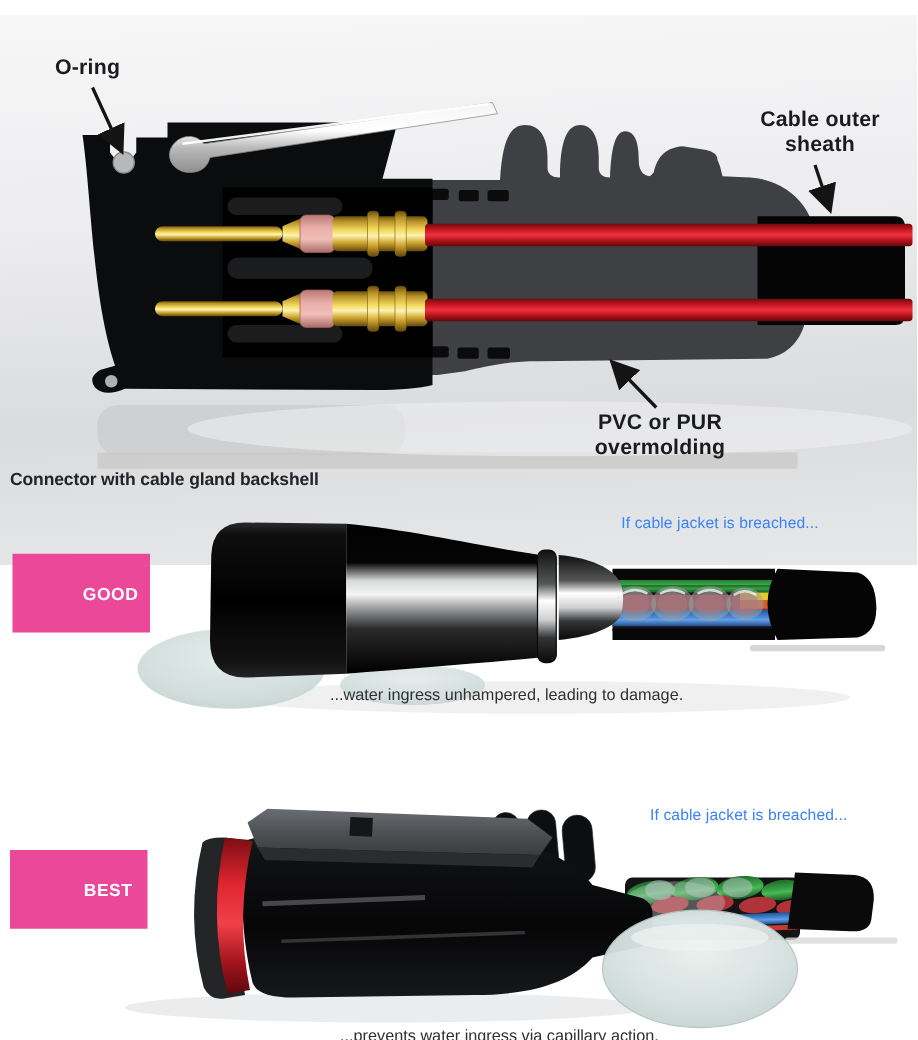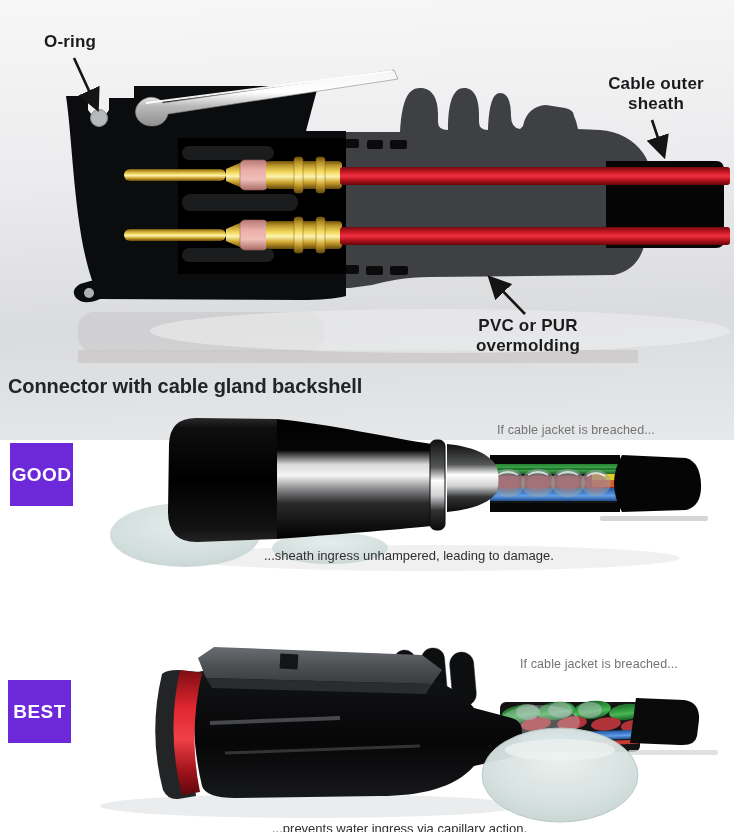--- a/index.html
+++ b/index.html
@@ -1,46 +1,46 @@
 <!DOCTYPE html>
 <html><head>
 <meta charset="utf-8">
 <style>
   html,body{margin:0;padding:0;background:#ffffff;}
   .page{
     position:relative;width:734px;height:832px;overflow:hidden;background:#ffffff;
     font-family:"Liberation Sans",sans-serif;color:#1f2022;
   }
   .hero{
-    position:absolute;left:0;top:0;width:734px;height:440px;
+    position:absolute;left:0;top:12px;width:734px;height:440px;
     background:linear-gradient(178deg,#f7f7f8 0%,#ececee 38%,#dadbdd 72%,#e7e8ea 100%);
   }
   .hero svg,.illus{position:absolute;left:0;top:0;}
   .hero-label{
     position:absolute;font-weight:700;font-size:17px;line-height:1.15;
     color:#1b1b1d;letter-spacing:.2px;
   }
   .lbl-oring{left:44px;top:32px;}
   .lbl-sheath{left:592px;top:74px;width:128px;text-align:center;}
   .lbl-overmold{left:460px;top:316px;width:136px;text-align:center;}
   .section-heading{
-    position:absolute;left:8px;margin:0;font-size:20px;font-weight:700;
+    position:absolute;left:8px;margin:0;font-size:14px;font-weight:700;
     color:#232427;letter-spacing:-0.1px;
   }
   .heading-good{top:375px;}
   .heading-best{top:613px;}
   .badge{
-    position:absolute;width:63px;height:63px;background:#6d28d9;
+    position:absolute;width:63px;height:63px;background:#ec4899;
     display:flex;align-items:center;justify-content:center;
-    color:#ffffff;font-weight:700;font-size:19px;letter-spacing:.4px;
+    color:#ffffff;font-weight:700;font-size:14px;letter-spacing:.4px;padding-left:47px;
   }
   .badge-good{left:10px;top:443px;}
   .badge-best{left:8px;top:680px;text-align:right;}
   .callout{
-    position:absolute;font-size:12.5px;color:#737373;letter-spacing:.1px;margin-top:12px;
+    position:absolute;font-size:12.5px;color:#3b82f6;letter-spacing:.1px;
   }
   .callout-good{left:497px;top:411px;}
   .callout-best{left:520px;top:645px;}
   .caption{
     position:absolute;font-size:13px;color:#2f2f31;
   }
   .caption-good{left:264px;top:548px;}
   .caption-best{left:272px;top:801px;margin-top:20px;}
   .illus-good{top:400px;}
   .illus-best{top:638px;}
@@ -256,21 +256,21 @@
 
     <g>
       <path d="M196,18 Q170,18 169,44 L168,112 Q168,143 198,142 L277,139 L277,19 Z" fill="url(#capV)"></path>
       <path d="M277,19 C330,24 390,38 432,44 L432,126 C392,130 330,135 277,139 Z" fill="url(#shellChrome)"></path>
       <rect x="430" y="40" width="15" height="90" rx="6" fill="url(#noseChrome)" stroke="#0a0a0a" stroke-width="1"></rect>
       <path d="M447,44 C470,46 492,54 497,68 Q500,78 497,92 C490,104 468,110 447,112 Z" fill="url(#noseChrome)"></path>
     </g>
   </svg>
 
   <div class="callout callout-good">If cable jacket is breached...</div>
-  <div class="caption caption-good">...sheath ingress unhampered, leading to damage.</div>
+  <div class="caption caption-good">...water ingress unhampered, leading to damage.</div>
 
   <div class="badge badge-best">BEST</div>
 
   <svg class="illus illus-best" width="734" height="194" viewBox="0 0 734 194">
     <defs>
       <linearGradient id="bestBody" x1="0" y1="0" x2="0" y2="1">
         <stop offset="0" stop-color="#2b2d2f"></stop>
           <stop offset="0.15" stop-color="#111214"></stop>
         <stop offset="0.6" stop-color="#060607"></stop>
           <stop offset="1" stop-color="#17181a"></stop>

